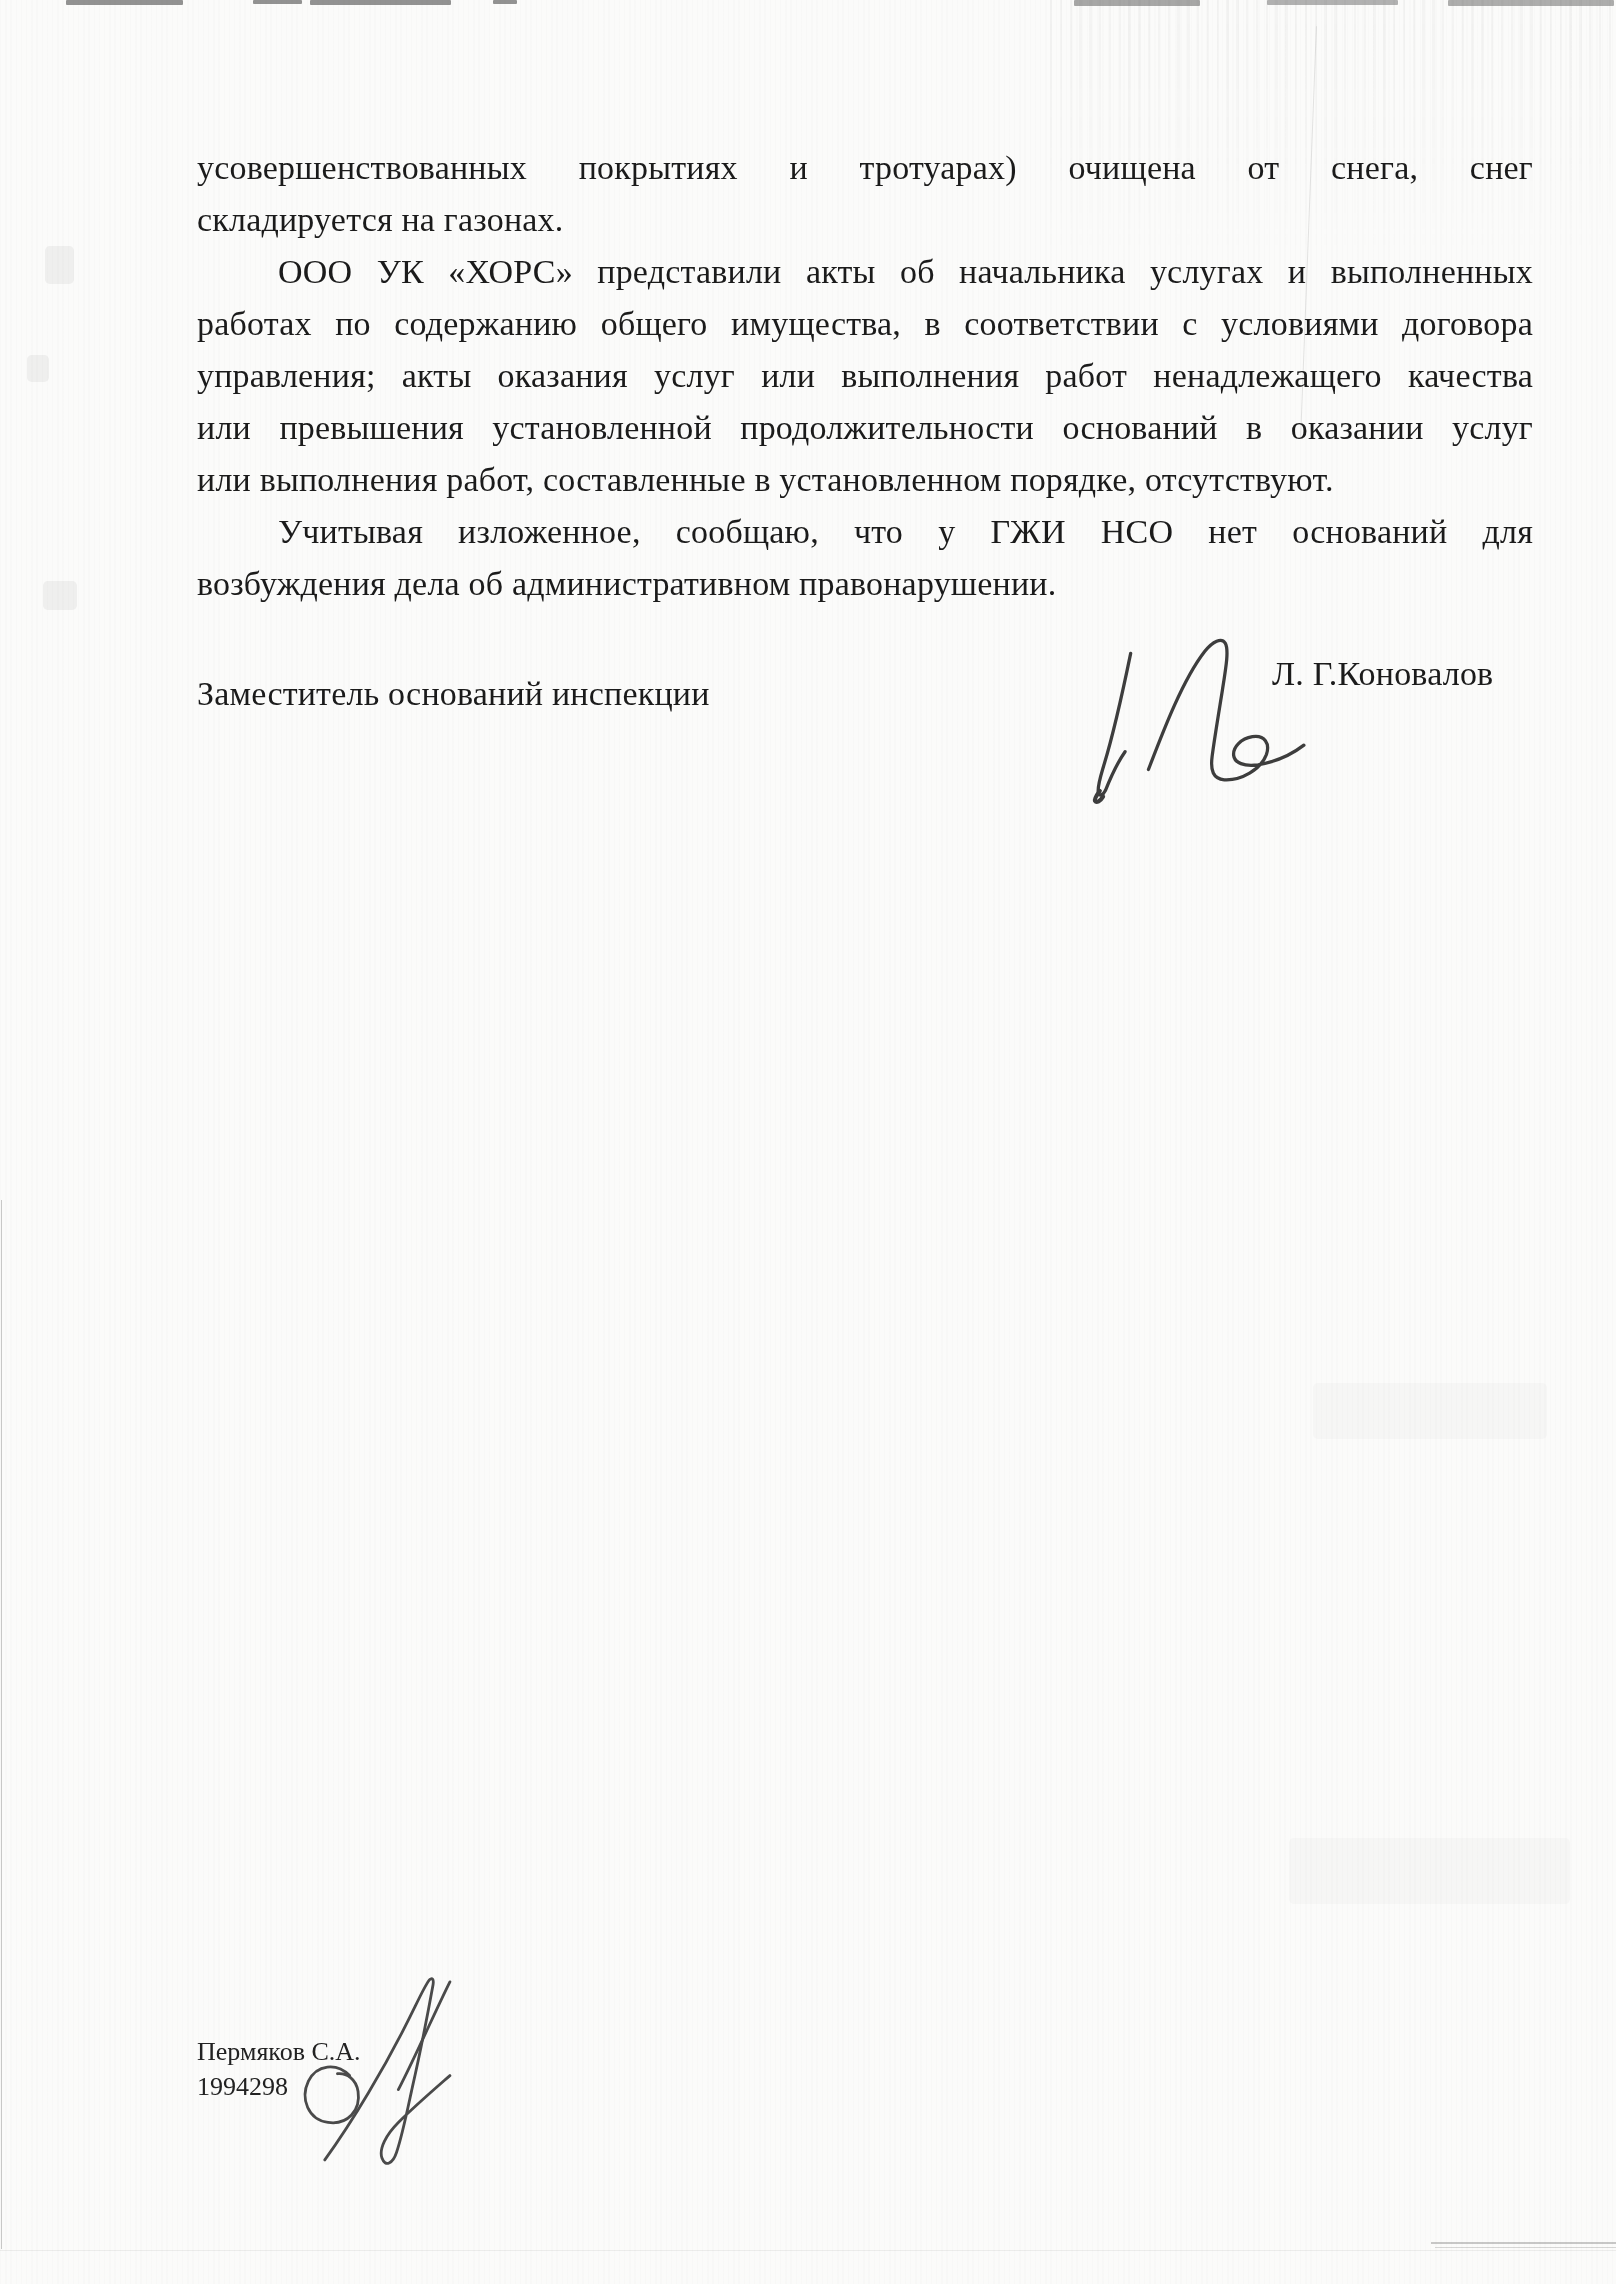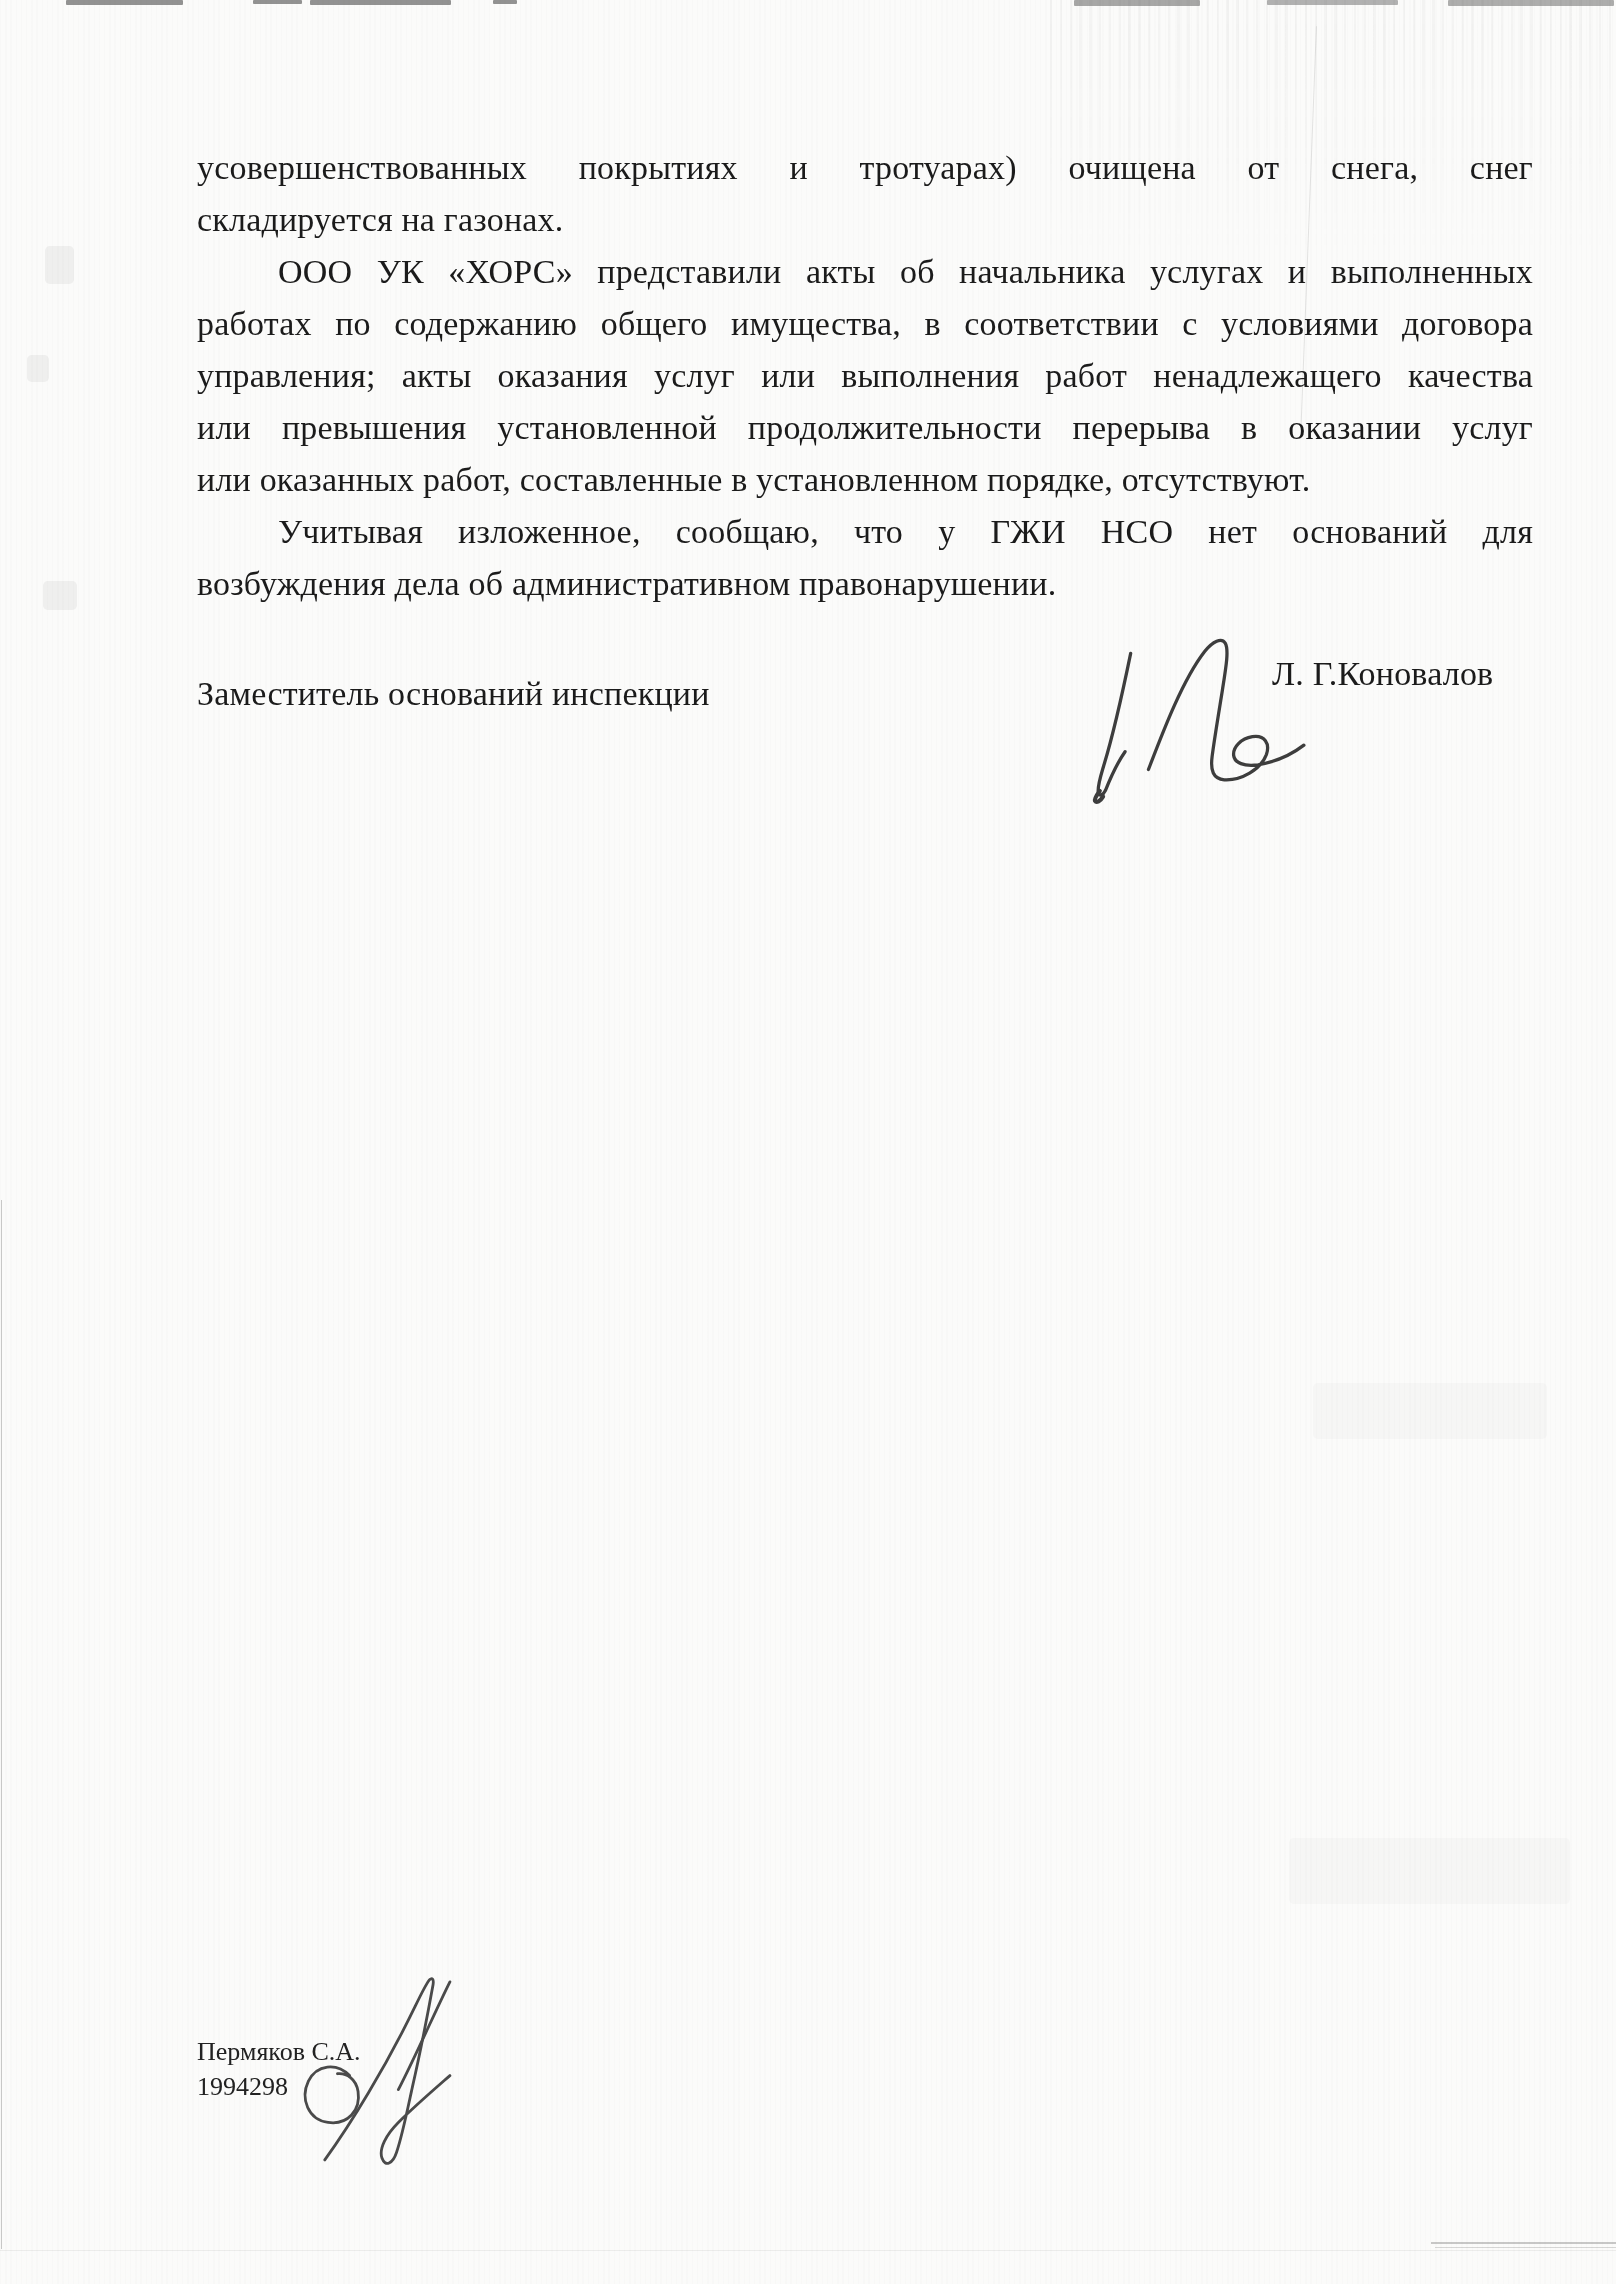--- a/index.html
+++ b/index.html
@@ -92,22 +92,22 @@
   <div class="artifact bottom-line-1"></div>
   <div class="artifact bottom-line-2"></div>
   <div class="artifact page-bottom-edge"></div>
 
   <div class="text-block">
     <div class="line jline">усовершенствованных покрытиях и тротуарах) очищена от снега, снег</div>
     <div class="line">складируется на газонах.</div>
     <div class="line jline indent">ООО УК «ХОРС» представили акты об начальника услугах и выполненных</div>
     <div class="line jline">работах по содержанию общего имущества, в соответствии с условиями договора</div>
     <div class="line jline">управления; акты оказания услуг или выполнения работ ненадлежащего качества</div>
-    <div class="line jline">или превышения установленной продолжительности перерыва в оказании услуг</div>
-    <div class="line">или оказанных работ, составленные в установленном порядке, отсутствуют.</div>
+    <div class="line jline">или превышения установленной продолжительности оснований в оказании услуг</div>
+    <div class="line">или выполнения работ, составленные в установленном порядке, отсутствуют.</div>
     <div class="line jline indent">Учитывая изложенное, сообщаю, что у ГЖИ НСО нет оснований для</div>
     <div class="line">возбуждения дела об административном правонарушении.</div>
   </div>
 
   <div class="sig-title">Заместитель оснований инспекции</div>
 
   <div class="sig-main">
     <svg viewBox="0 0 660 400" xmlns="http://www.w3.org/2000/svg" fill="none" stroke="#3d3d3d" stroke-width="7" stroke-linecap="round" stroke-linejoin="round">
       <path d="M 262,62 C 248,130 228,225 205,300 C 198,324 190,348 193,360 C 196,368 203,365 208,355 C 222,320 236,292 250,272"></path>
       <path d="M 196,356 C 190,364 184,372 186,377 C 189,382 197,378 203,368" stroke-width="9"></path>

